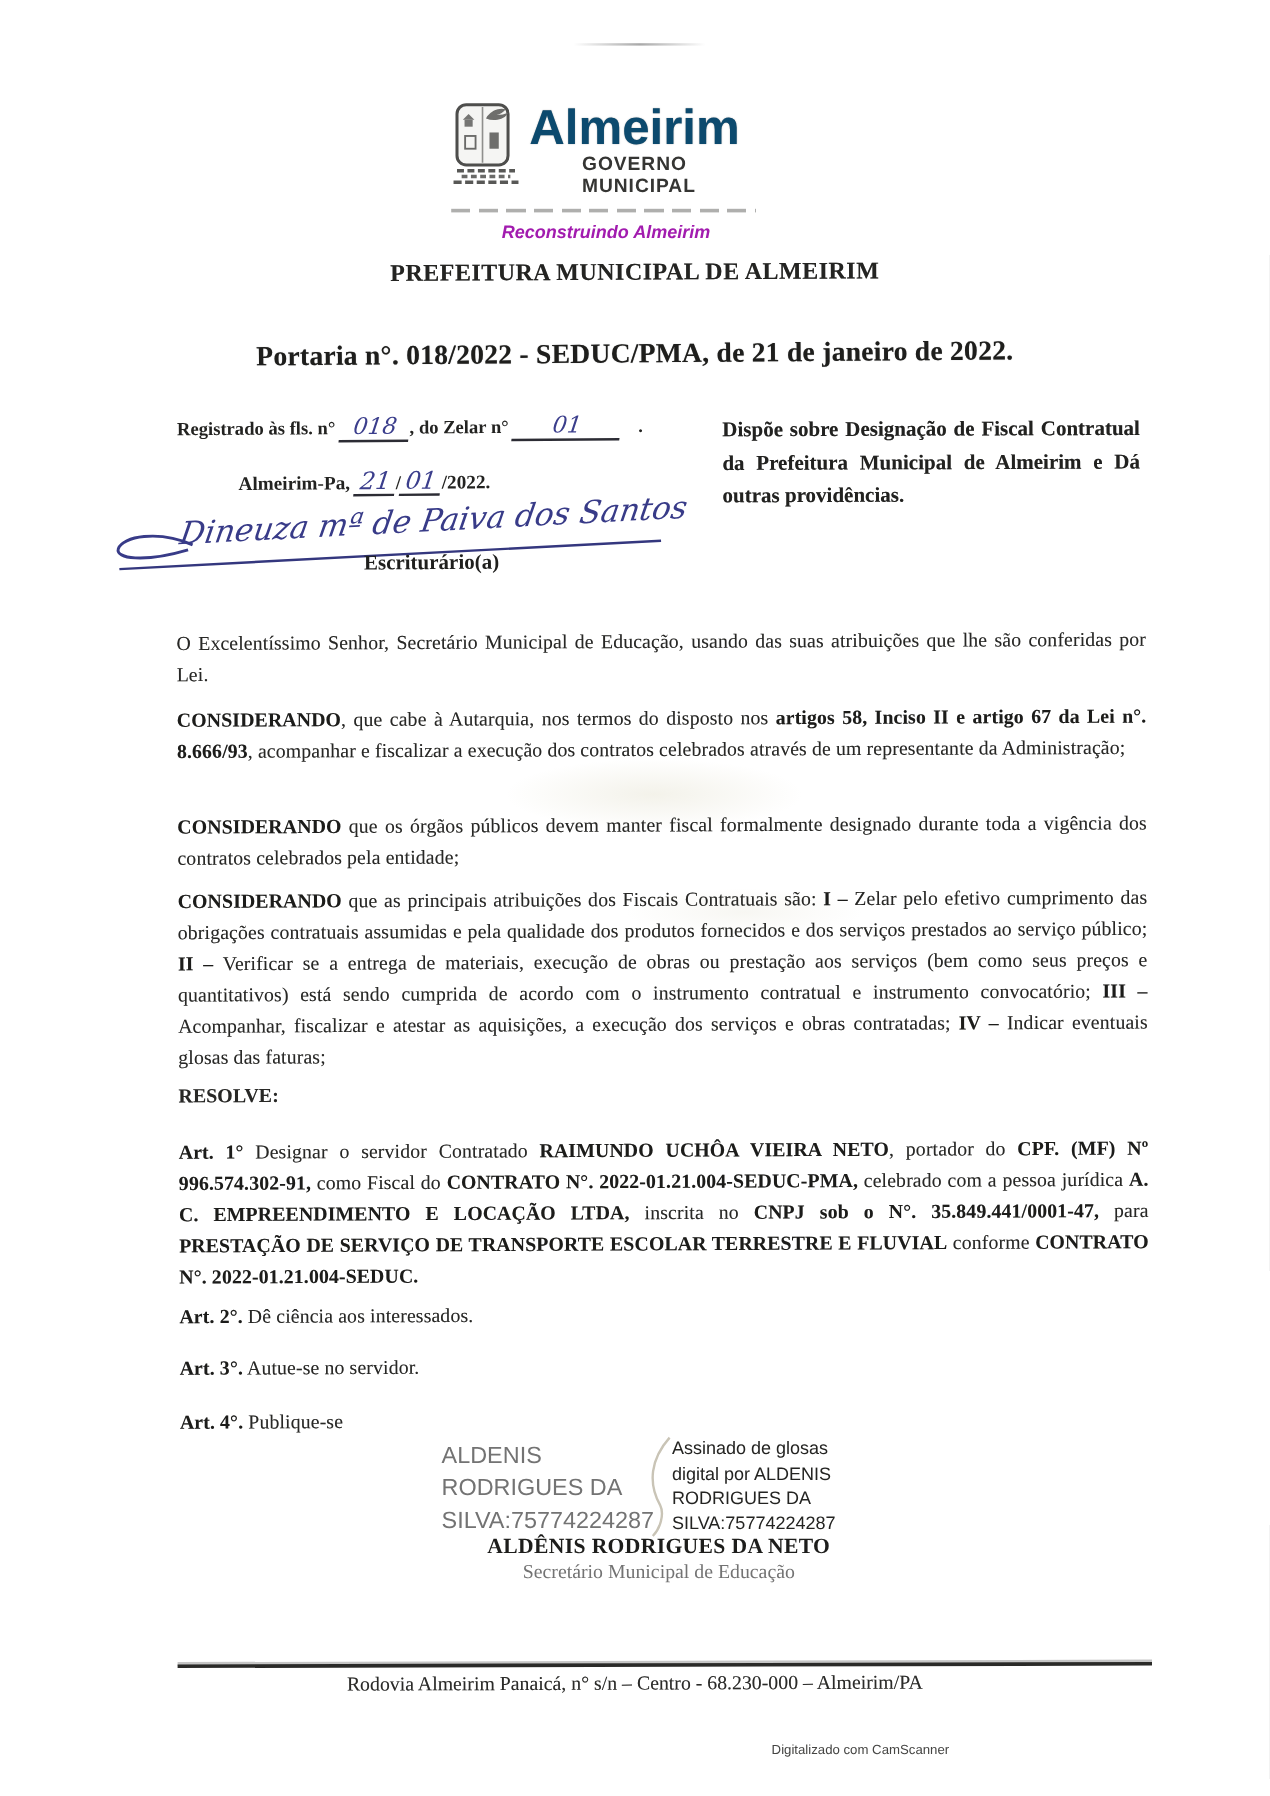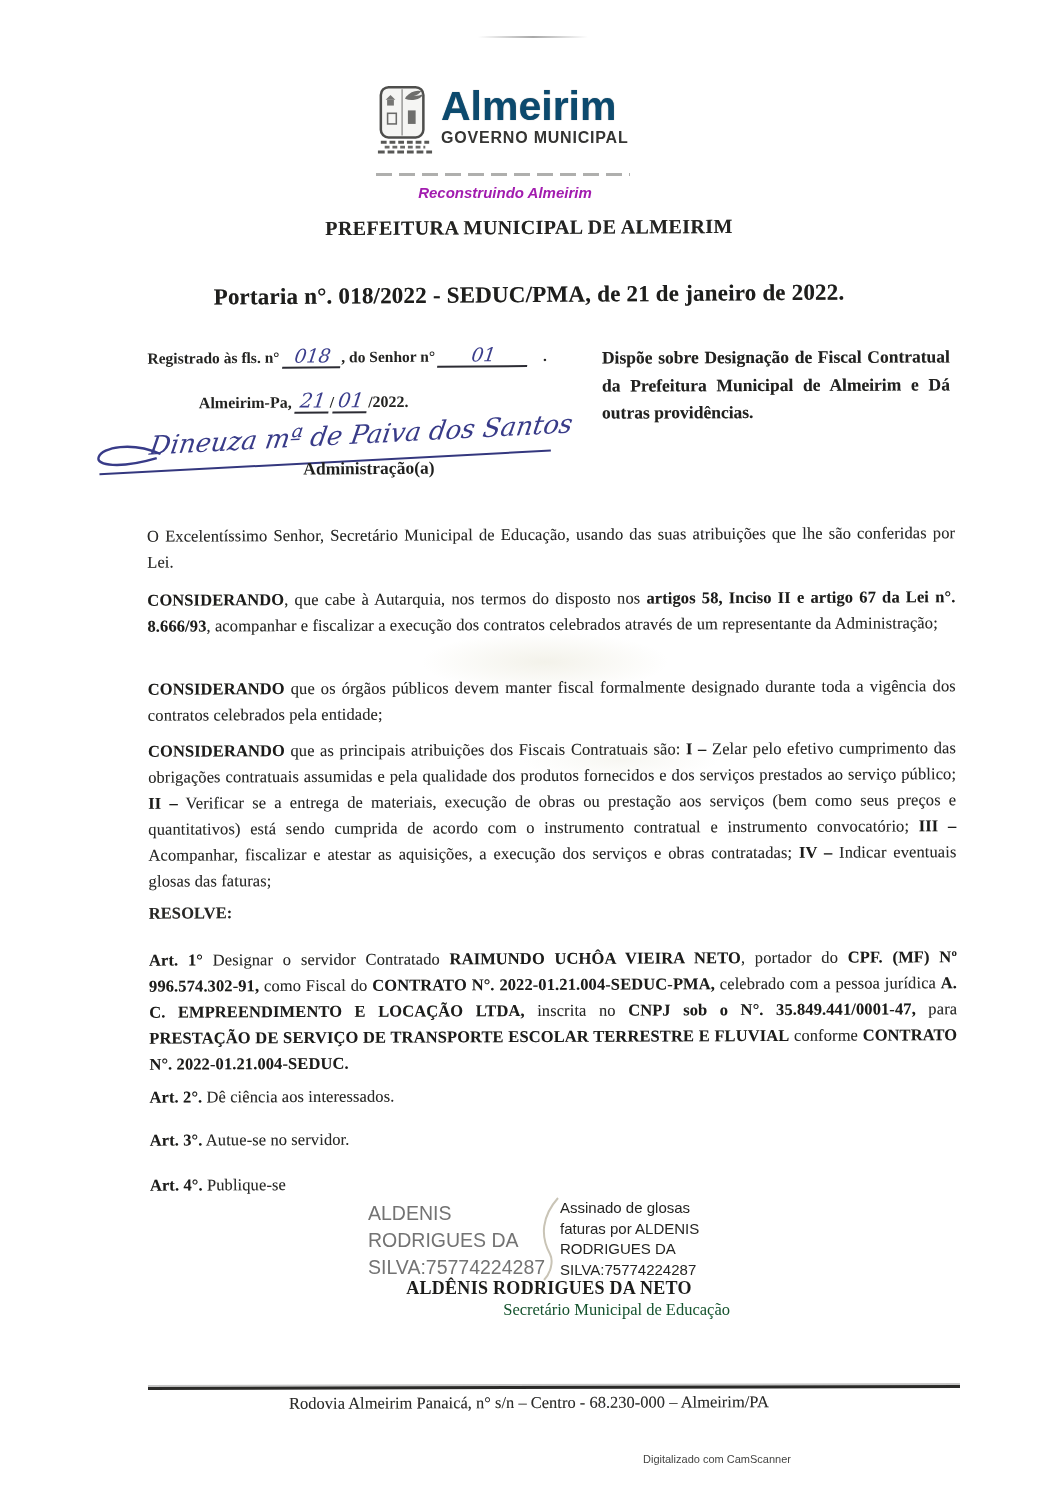--- a/index.html
+++ b/index.html
@@ -29,21 +29,21 @@
   
   .header { position: absolute; left: 376px; top: 84px; width: 258px; }
   .logo-row { display: flex; align-items: flex-start; gap: 7px; }
   .coat { flex: 0 0 auto; filter: blur(.2px); }
   .logo-text { padding-top: 2px; font-family: "Liberation Sans", sans-serif; }
   .logo-title {
     font-size: 41px; font-weight: bold; color: #0c4a6e; line-height: 40px; letter-spacing: 0px;
     text-shadow: 0 0 1px rgba(50,50,50,.5);
   }
   .logo-sub {
-    font-size: 16px; font-weight: bold; color: #353533; letter-spacing: .8px; margin-top: 3px;
+    font-size: 16px; font-weight: bold; color: #353533; letter-spacing: .8px; margin-top: 3px; margin-left: 44px;
   }
   .logo-divider {
     margin-top: 9px; height: 3px; width: 254px;
     background: repeating-linear-gradient(90deg, #9b9b99 0 16px, rgba(0,0,0,0) 16px 23px);
     opacity: .8;
   }
   .logo-slogan {
     margin-top: 8px; text-align: center;
     font-family: "Liberation Sans", sans-serif; font-style: italic; font-weight: bold;
     font-size: 15px; color: #a21caf;
@@ -134,21 +134,21 @@
   .stamp-right {
     position: absolute; left: 560px; top: 1198px; width: 165px;
     font-family: "Liberation Sans", sans-serif; font-size: 15px; line-height: 20.5px;
     color: #242422;
   }
   .signer {
     position: absolute; left: 368px; top: 1277px; width: 362px; text-align: center;
   }
   .signer-name { font-weight: bold; font-size: 18px; line-height: 22px; color: #1d1d1b; letter-spacing: .3px; }
   .signer-title { font-size: 16.5px; line-height: 22px; color: #28282 6; }
-  .signer-title, .signer-decree { font-size: 16.5px; line-height: 22px; color: #14532d; text-align: right; }
+  .signer-title, .signer-decree { font-size: 16.5px; line-height: 22px; color: #737373; }
   
   .footer-rule {
     position: absolute; left: 148px; top: 1386px; width: 812px; height: 3px;
     background: #2a2a28; transform: rotate(-0.15deg);
     box-shadow: 0 -2px 0 rgba(90,90,88,.35);
   }
   .footer-address {
     position: absolute; left: 0; top: 1393px; width: 100%;
     text-align: center; font-size: 16.5px; color: #2b2b29; transform: rotate(-0.2deg);
     text-shadow: 0 0 .5px rgba(45,45,45,.35);
@@ -191,34 +191,34 @@
     <div class="logo-divider"></div>
     <div class="logo-slogan">Reconstruindo Almeirim</div>
   </header>
 
   <div class="org-line">PREFEITURA MUNICIPAL DE ALMEIRIM</div>
   <h1 class="doc-title">Portaria n°. 018/2022 - SEDUC/PMA, de 21 de janeiro de 2022.</h1>
 
   <section class="registration">
     <div class="reg-line1">
       <span>Registrado às fls. n°</span>
-      <span class="hw blank blank-fls">018</span><span>, do Senhor n°</span>
+      <span class="hw blank blank-fls">018</span><span>, do Zelar n°</span>
       <span class="hw blank blank-livro">01</span><span>.</span>
     </div>
     <div class="reg-line2">
       <span>Almeirim-Pa,</span>
       <span class="hw blank blank-day">21</span><span>/</span><span class="hw blank blank-month">01</span><span>/2022.</span>
     </div>
     <div class="signature-hand">
       <svg class="sig-loop" width="70" height="30" viewBox="0 0 70 30" xmlns="http://www.w3.org/2000/svg">
         <path d="M66 14 C 38 0, 8 4, 4 14 C 1 22, 24 27, 62 18" fill="none" stroke="#383b88" stroke-width="2.4"></path>
       </svg>
       <span class="sig-name">Dineuza mª de Paiva dos Santos</span>
     </div>
-    <div class="sig-role">Administração(a)</div>
+    <div class="sig-role">Escriturário(a)</div>
   </section>
 
   <section class="summary">Dispõe sobre Designação de Fiscal Contratual da Prefeitura Municipal de Almeirim e Dá outras providências.</section>
 
   <main class="bodytext">
     <p class="p1"><span>O Excelentíssimo Senhor, Secretário Municipal de Educação, usando das suas atribuições que lhe são conferidas por Lei.</span></p>
     <p class="p2"><b>CONSIDERANDO</b><span>, que cabe à Autarquia, nos termos do disposto nos </span><b>artigos 58, Inciso II e artigo 67 da Lei n°. 8.666/93</b><span>, acompanhar e fiscalizar a execução dos contratos celebrados através de um representante da Administração;</span></p>
     <p class="p3"><b>CONSIDERANDO</b><span> que os órgãos públicos devem manter fiscal formalmente designado durante toda a vigência dos contratos celebrados pela entidade;</span></p>
     <p class="p4"><b>CONSIDERANDO</b><span> que as principais atribuições dos Fiscais Contratuais são: </span><b>I –</b><span> Zelar pelo efetivo cumprimento das obrigações contratuais assumidas e pela qualidade dos produtos fornecidos e dos serviços prestados ao serviço público; </span><b>II –</b><span> Verificar se a entrega de materiais, execução de obras ou prestação aos serviços (bem como seus preços e quantitativos) está sendo cumprida de acordo com o instrumento contratual e instrumento convocatório; </span><b>III –</b><span> Acompanhar, fiscalizar e atestar as aquisições, a execução dos serviços e obras contratadas; </span><b>IV –</b><span> Indicar eventuais glosas das faturas;</span></p>
     <p class="resolve">RESOLVE:</p>
@@ -231,21 +231,21 @@
   <div class="stamp-left">
     <div>ALDENIS</div>
     <div>RODRIGUES DA</div>
     <div>SILVA:75774224287</div>
   </div>
   <svg class="stamp-curve" width="30" height="86" viewBox="0 0 30 86" xmlns="http://www.w3.org/2000/svg">
     <path d="M22 2 C 6 20, 4 40, 14 58 C 18 66, 14 78, 8 84" fill="none" stroke="#c9c4b6" stroke-width="2"></path>
   </svg>
   <div class="stamp-right">
     <div>Assinado de glosas</div>
-    <div>faturas por ALDENIS</div>
+    <div>digital por ALDENIS</div>
     <div>RODRIGUES DA</div>
     <div>SILVA:75774224287</div>
   </div>
 
   <div class="signer">
     <div class="signer-name">ALDÊNIS RODRIGUES DA NETO</div>
     <div class="signer-title">Secretário Municipal de Educação</div>
   </div>
 
   <div class="footer-rule"></div>

